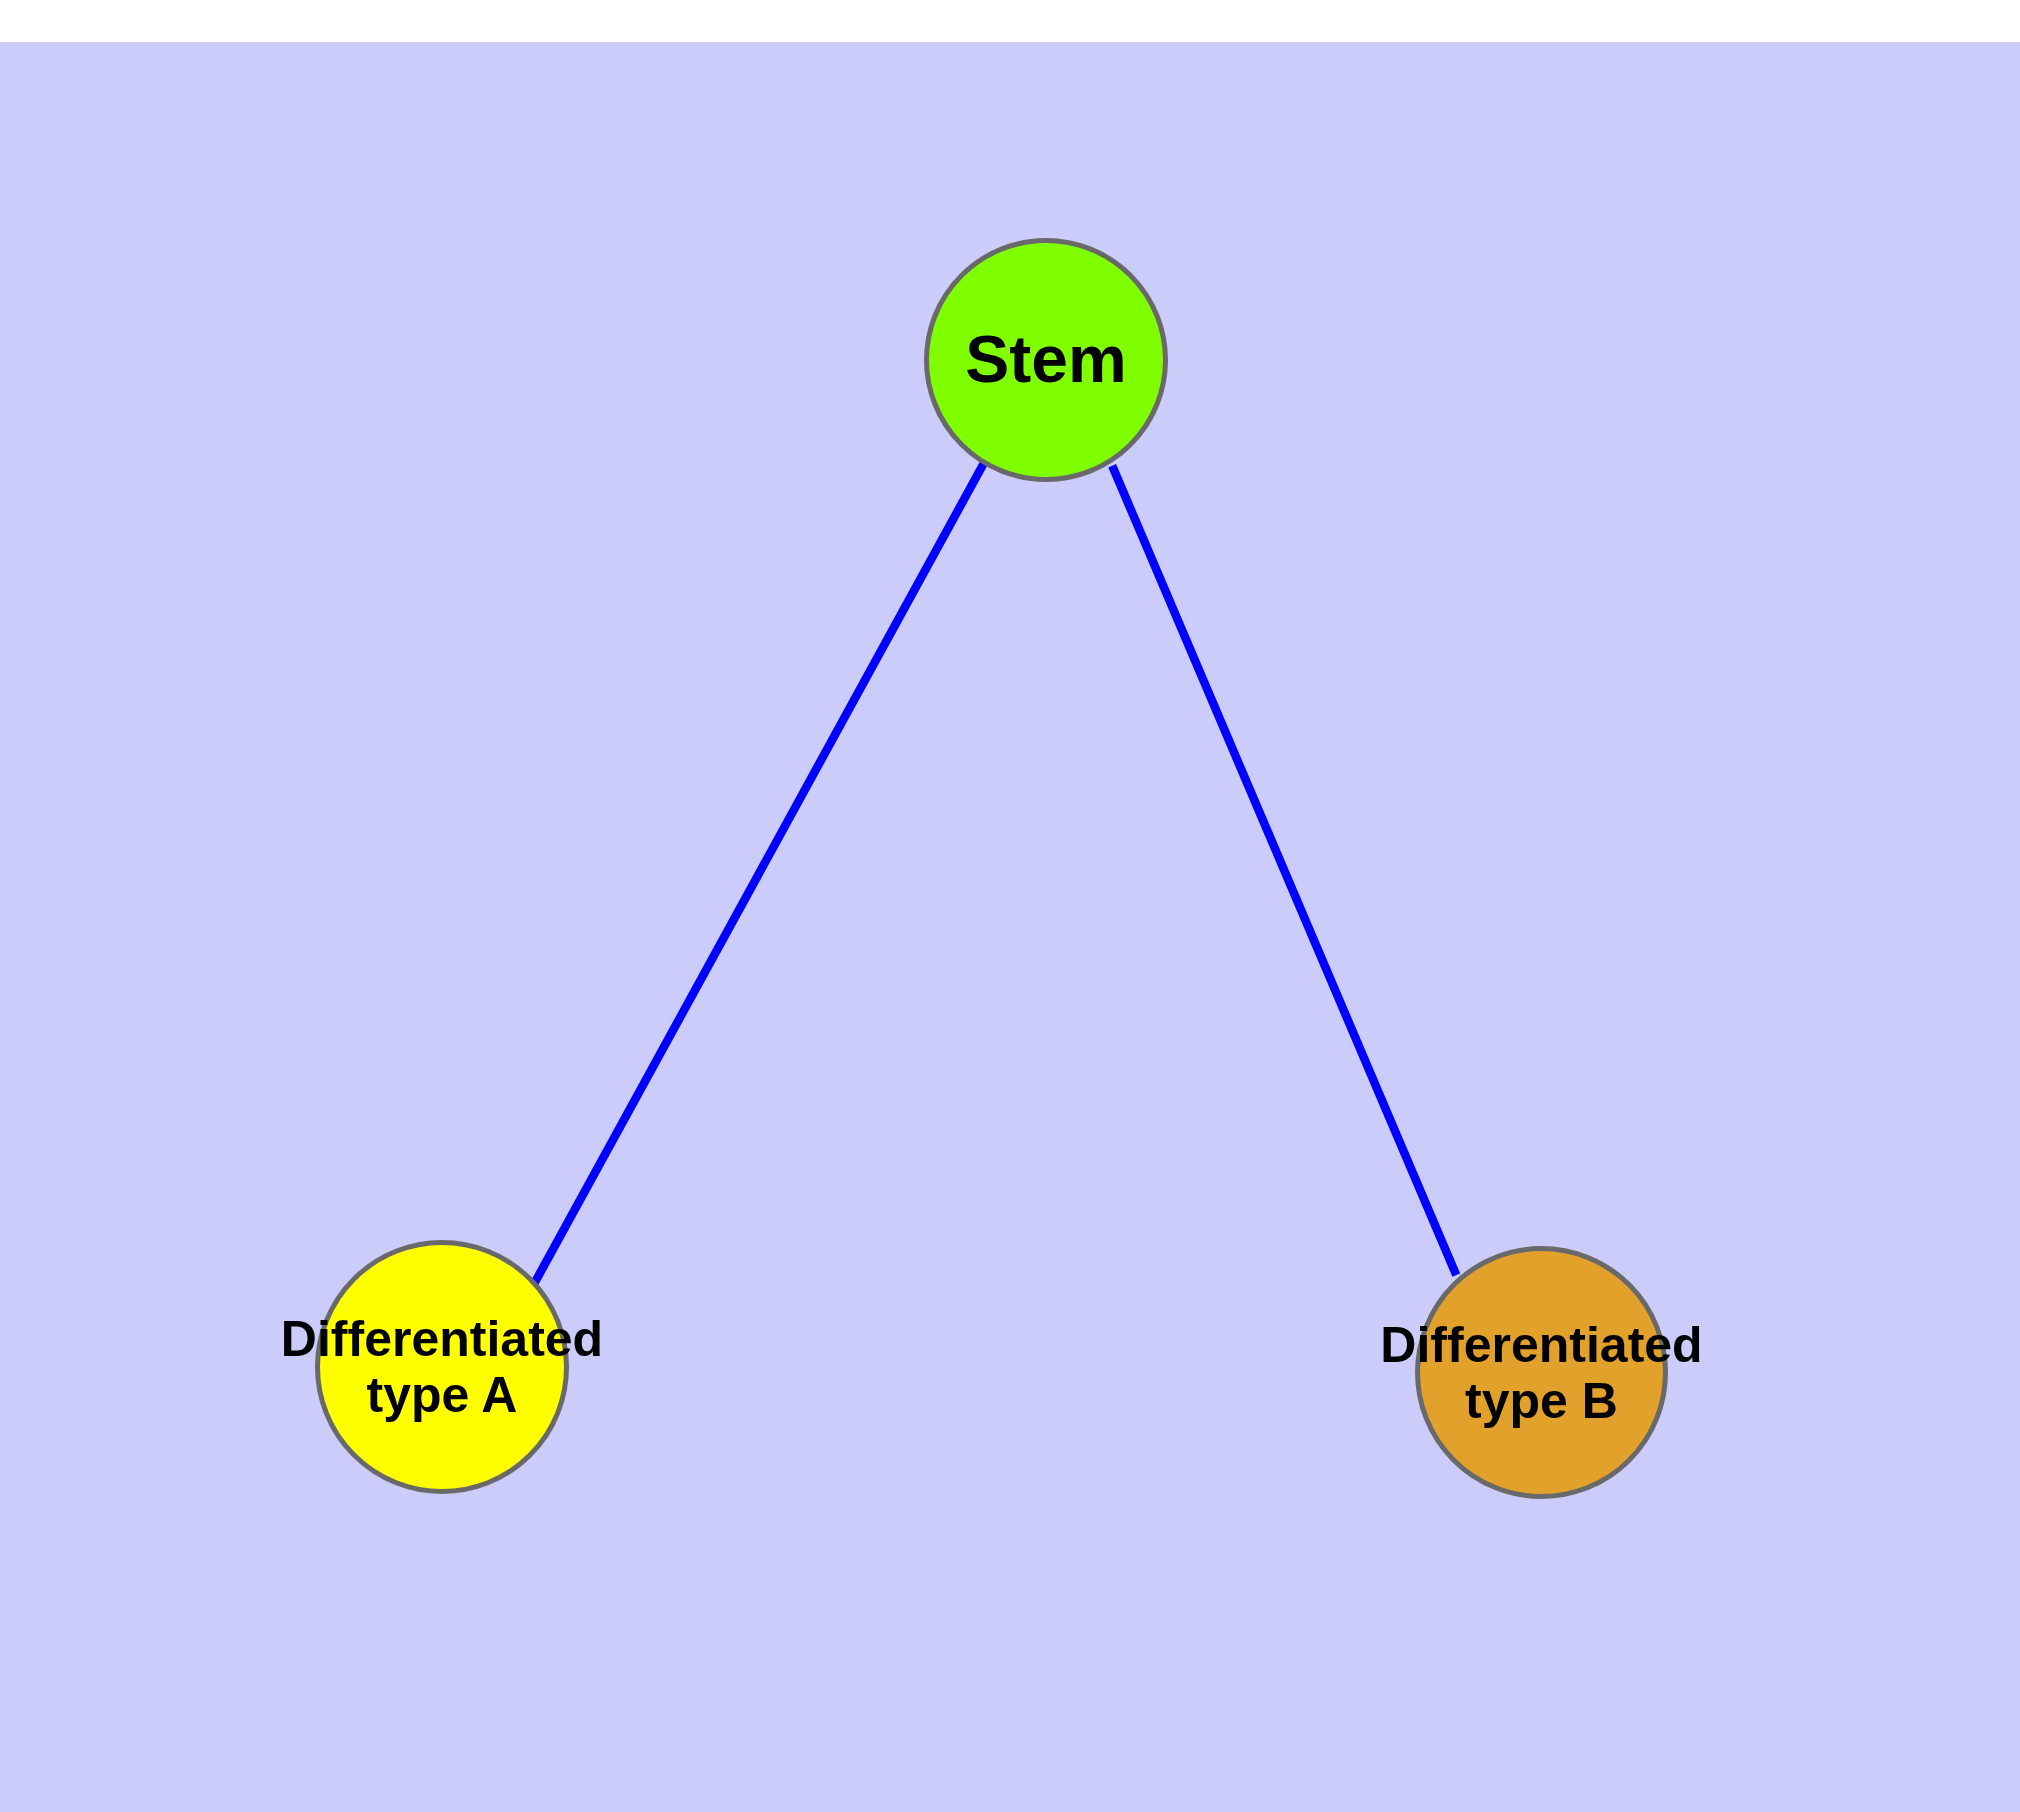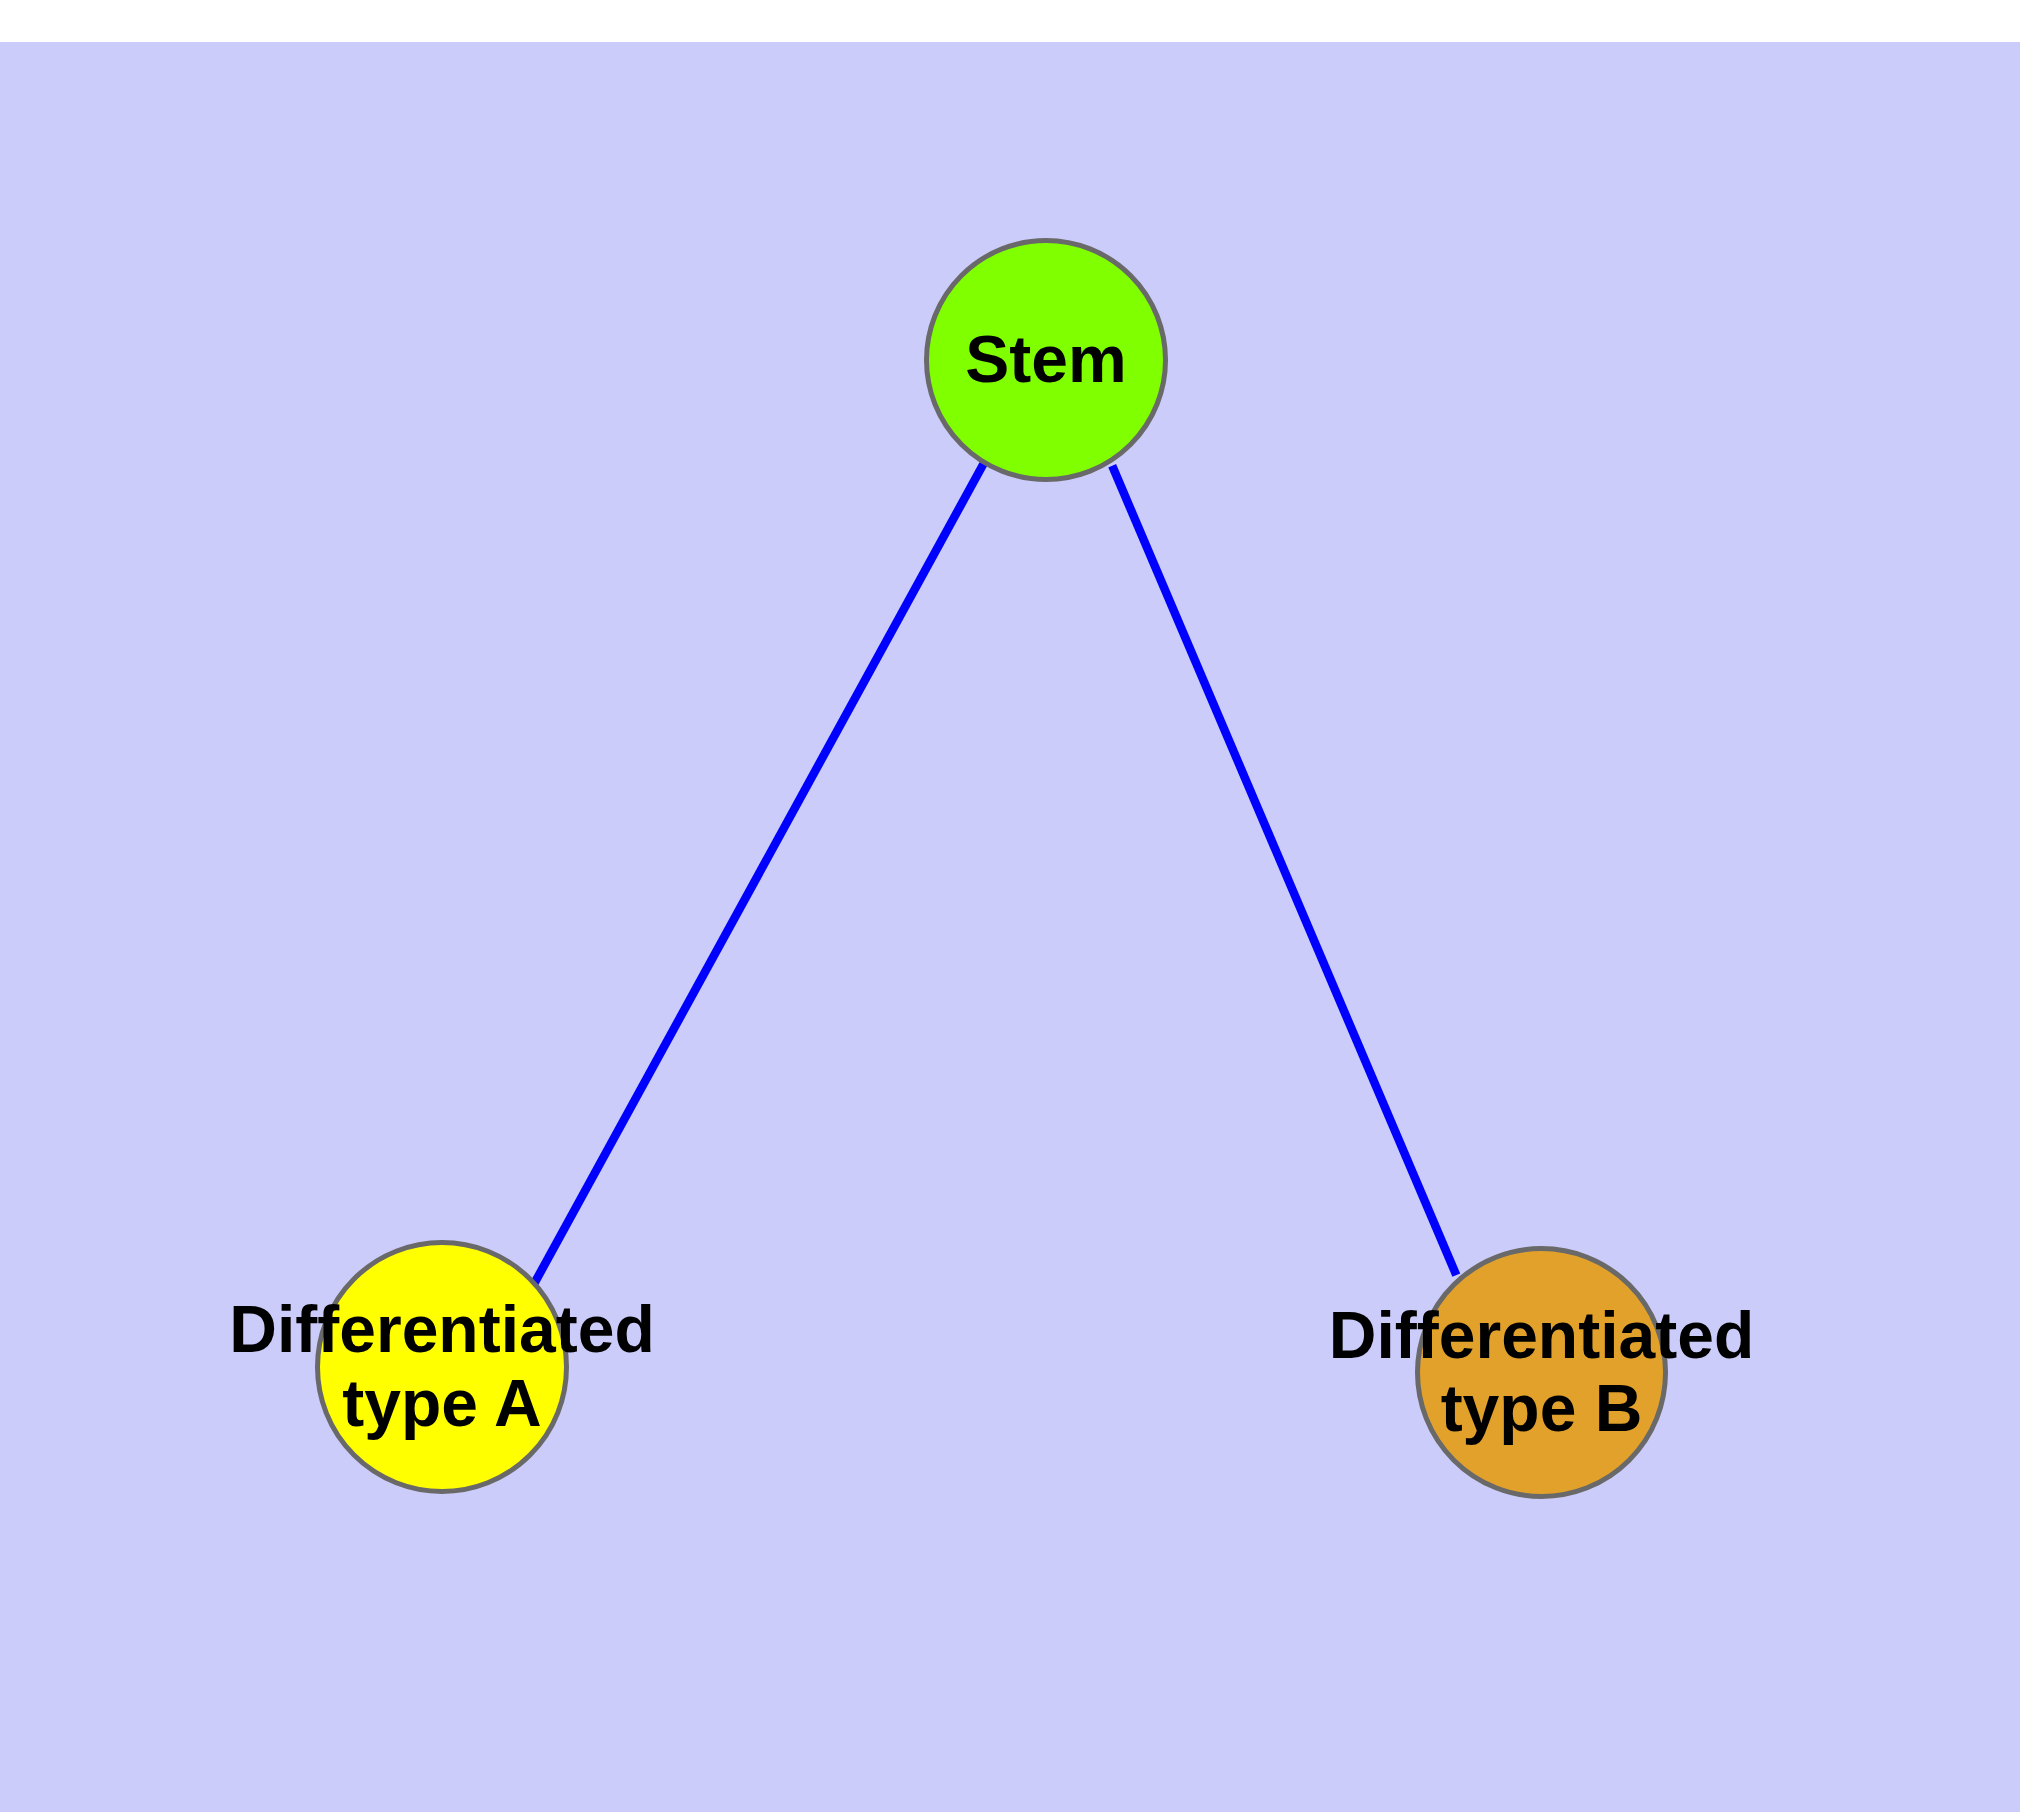--- a/index.html
+++ b/index.html
@@ -60,21 +60,21 @@
     height: 257px;
   }
   #node-diff-b {
     left: 1414px;
     top: 1204px;
     width: 254px;
     height: 253px;
   }
   #node-diff-a .node-label,
   #node-diff-b .node-label {
-    font-size: 66px;
+    font-size: 50px;
     line-height: 1.12;
   }
 </style>
 </head>
 <body>
 
 <div id="canvas" style="width: 2021px; height: 1812px;">
 
   <div id="bg-rect" style="background: rgb(204, 204, 250);"></div>
 

